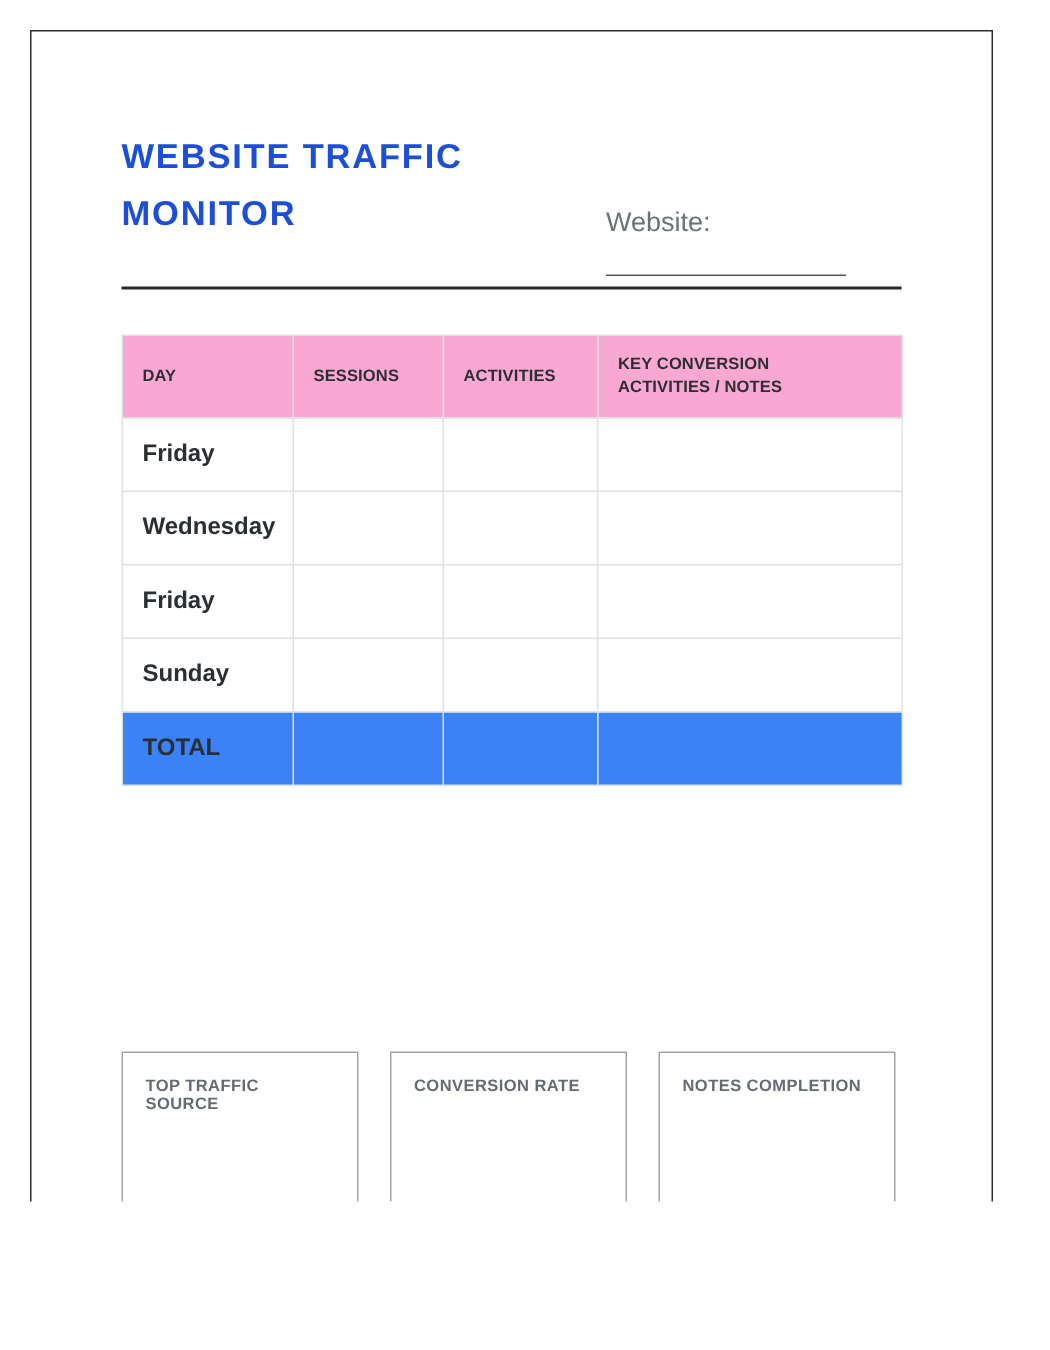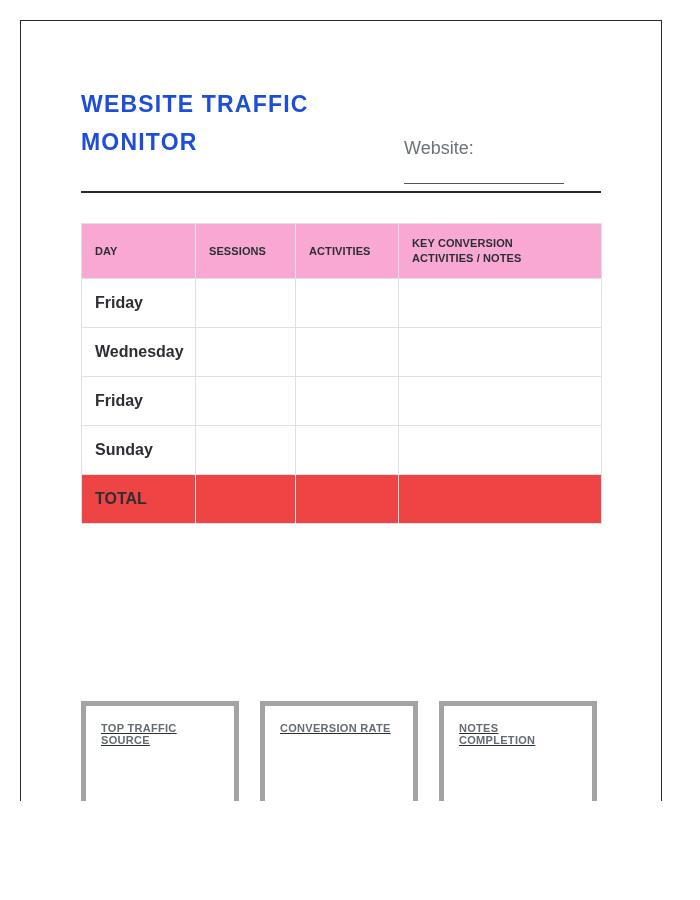--- a/index.html
+++ b/index.html
@@ -11,23 +11,23 @@
   .week .line, .website .line { display:inline-block; border-bottom:1px solid #555; vertical-align:baseline; }
   .week .line { width:160px; margin-left:4px; height:12px; }
   .website { position:absolute; left:383px; top:117px; font-size:18px; color:#6c7279; }
   .website .line { display:block; width:160px; height:20px; margin-top:4px; }
   .rule { position:absolute; left:60px; top:170px; width:520px; height:2px; background:#2b2b2b; }
   table.traffic { position:absolute; left:60px; top:202px; width:520px; border-collapse:collapse; table-layout:fixed; }
   table.traffic th, table.traffic td { border:1px solid #dde2e6; padding:0 13px; text-align:left; }
   table.traffic thead th { background:#f9a8d4; height:54px; font-size:11px; font-weight:bold; color:#2b2f33; line-height:15px; letter-spacing:0.1px; }
   table.traffic tbody td { height:48px; }
   table.traffic tbody td.day { font-size:16px; font-weight:bold; color:#2b2f33; }
-  table.traffic tbody tr.total td { background:#ef4444; }
+  table.traffic tbody tr.total td { background:#3b82f6; }
   .boxes { position:absolute; left:60px; top:680px; width:520px; display:flex; gap:21px; }
-  .box { width:158px; height:160px; border:5px solid #a3a3a3; box-sizing:border-box; padding:16px 15px;text-decoration:underline; }
+  .box { width:158px; height:160px; border:1px solid #a3a3a3; box-sizing:border-box; padding:16px 15px; }
   .box-label { font-size:11px; font-weight:bold; color:#646b72; letter-spacing:0.3px; }
 </style>
 </head>
 <body>
 
 <div class="page-clip">
   <div class="page">
 
     <h1 class="title">
       <span>WEBSITE TRAFFIC</span><br>

